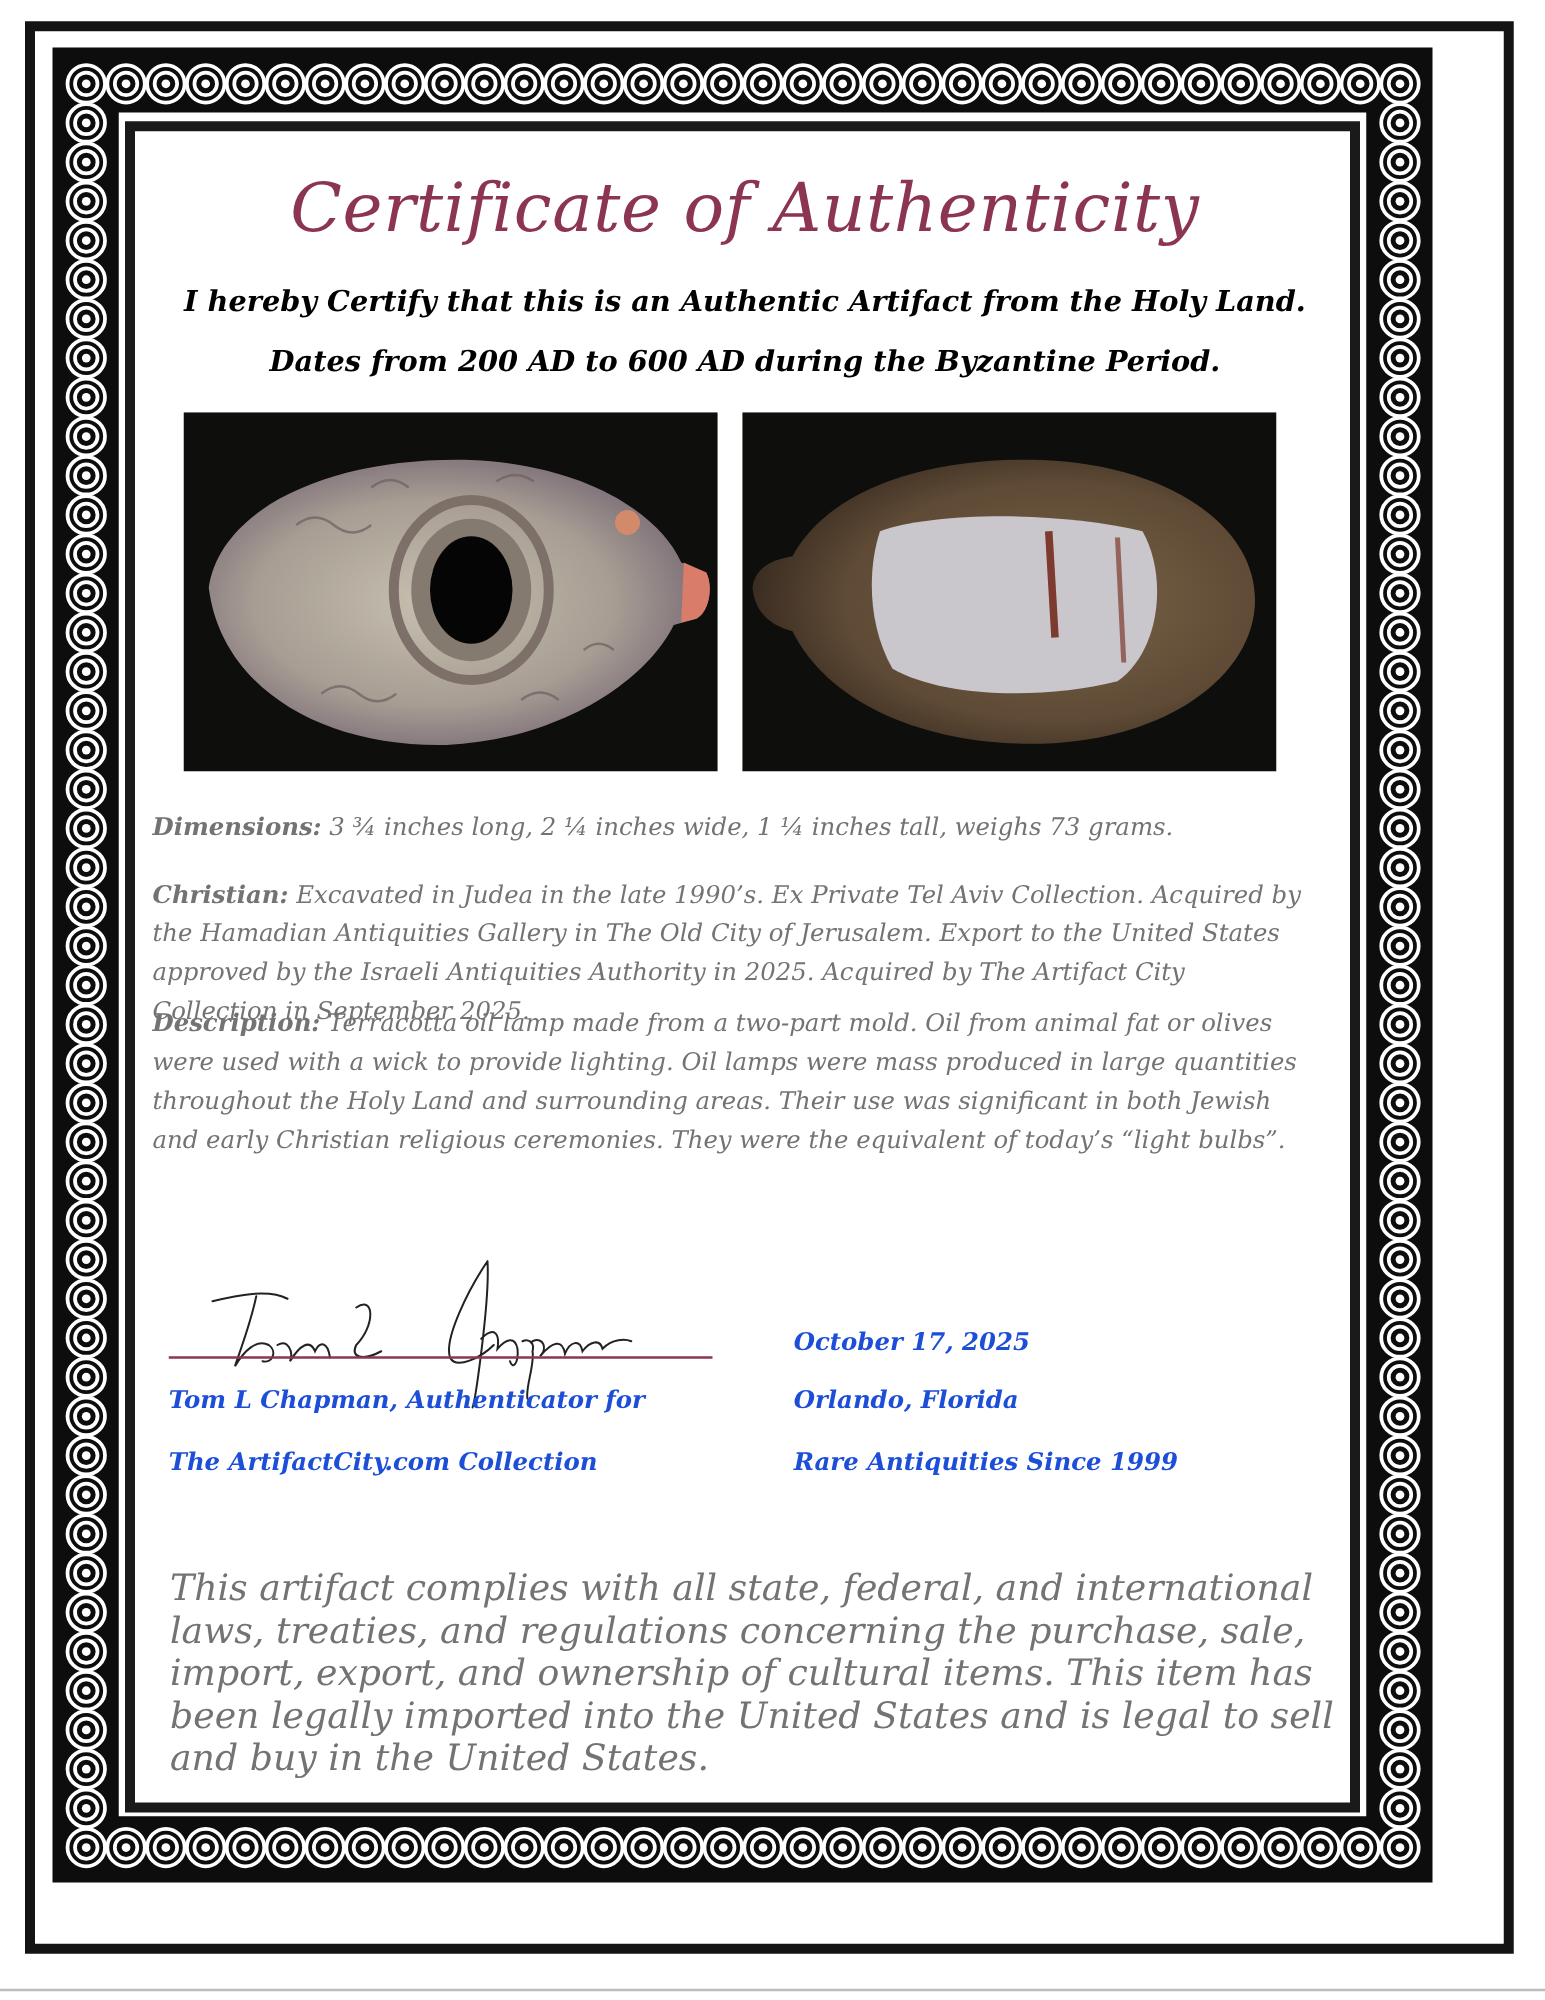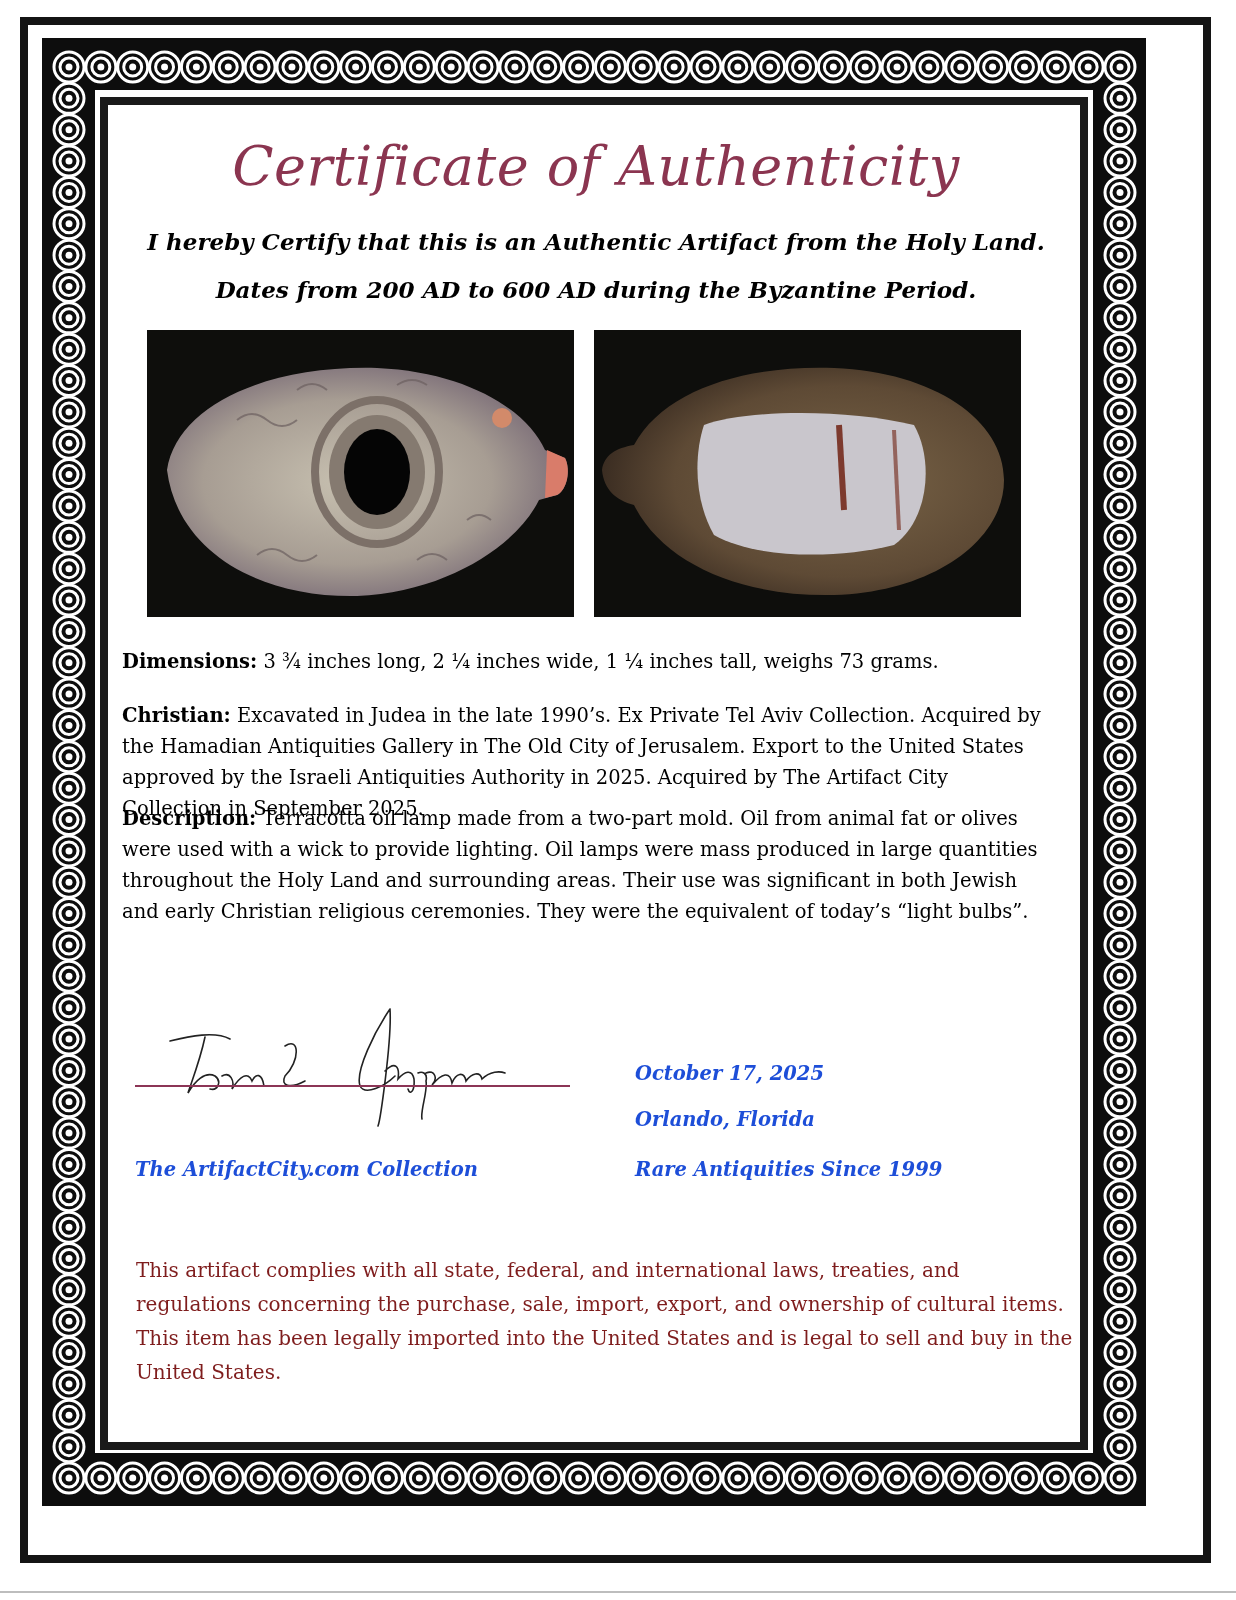--- a/index.html
+++ b/index.html
@@ -39,36 +39,36 @@
   }
   .sub1 { top: 123px; }
   .sub2 { top: 171px; }
   .photo {
     position: absolute; top: 225px; width: 427px; height: 287px; background: #0e0e0c; overflow: hidden;
   }
   .photo1 { left: 37px; }
   .photo2 { left: 484px; }
   .para {
     position: absolute; left: 12px; width: 930px;
-    font-family: "DejaVu Serif", serif; font-size: 19.5px; line-height: 31px; color: #000000;
+    font-family: "DejaVu Serif", serif; font-style: italic; font-size: 19.5px; line-height: 31px; color: #737373;
   }
   .para b { font-weight: bold; }
   .dims { top: 541px; }
   .prov { top: 595px; }
   .desc { top: 698px; }
   .sig-line {
     position: absolute; left: 25px; top: 980px; width: 435px; height: 2px; background: #8c3556;
   }
   .sigsvg { position: absolute; left: 50px; top: 896px; }
   .col-text {
     position: absolute; font-style: italic; font-weight: bold; font-size: 19.5px; color: #1d4ed8;
   }
   .legal {
     position: absolute; left: 26px; top: 1148px; width: 940px;
-    font-size: 20px; line-height: 34px; color: #7f1d1d;
+    font-style: italic; font-size: 29px; line-height: 34px; color: #737373;
   }
   .bottom-rule {
     position: absolute; left: 0; top: 1591px; width: 1236px; height: 2px; background: #bdbdbd;
   }
 </style>
 </head>
 <body>
 
 <div>
   <div class="outer-line"></div>
@@ -305,20 +305,21 @@
 
     <svg class="sigsvg" width="420" height="130" viewBox="0 0 420 130" xmlns="http://www.w3.org/2000/svg">
       <g fill="none" stroke="#222" stroke-width="1.6" stroke-linecap="round">
         <path d="M10,40 C30,35 55,30 70,38 M45,36 C40,60 30,85 28,92 C35,80 45,70 55,75 C62,80 58,90 50,88 M62,75 C70,70 75,80 72,88 C80,75 88,70 92,80 C96,72 102,72 104,85"></path>
         <path d="M125,45 C140,35 140,60 125,75 C120,85 130,88 145,80"></path>
         <path d="M230,8 C215,30 195,70 200,85 C205,95 225,85 235,75 M230,8 C232,40 220,120 218,125 M225,70 C235,60 240,65 238,78 C245,70 252,68 254,78 C255,90 250,95 248,88 M258,72 C262,70 268,72 266,80 C268,90 260,110 262,118 M266,72 C275,68 278,78 272,84 C282,72 290,70 292,82 C296,72 304,70 306,80 C312,72 320,70 322,78 C330,70 340,70 345,72"></path>
       </g>
     </svg>
     <div class="sig-line"></div>
 
+    <div class="col-text" style="left:25px; top:1003px;">Tom L Chapman, Authenticator for</div>
     <div class="col-text" style="left:25px; top:1053px;">The ArtifactCity.com Collection</div>
 
     <div class="col-text" style="left:525px; top:957px;">October 17, 2025</div>
     <div class="col-text" style="left:525px; top:1003px;">Orlando, Florida</div>
     <div class="col-text" style="left:525px; top:1053px;text-align:right;">Rare Antiquities Since 1999</div>
 
     <div class="legal">This artifact complies with all state, federal, and international laws, treaties, and regulations concerning the purchase, sale, import, export, and ownership of cultural items. This item has been legally imported into the United States and is legal to sell and buy in the United States.</div>
   </div>
 
   <div class="bottom-rule"></div>

